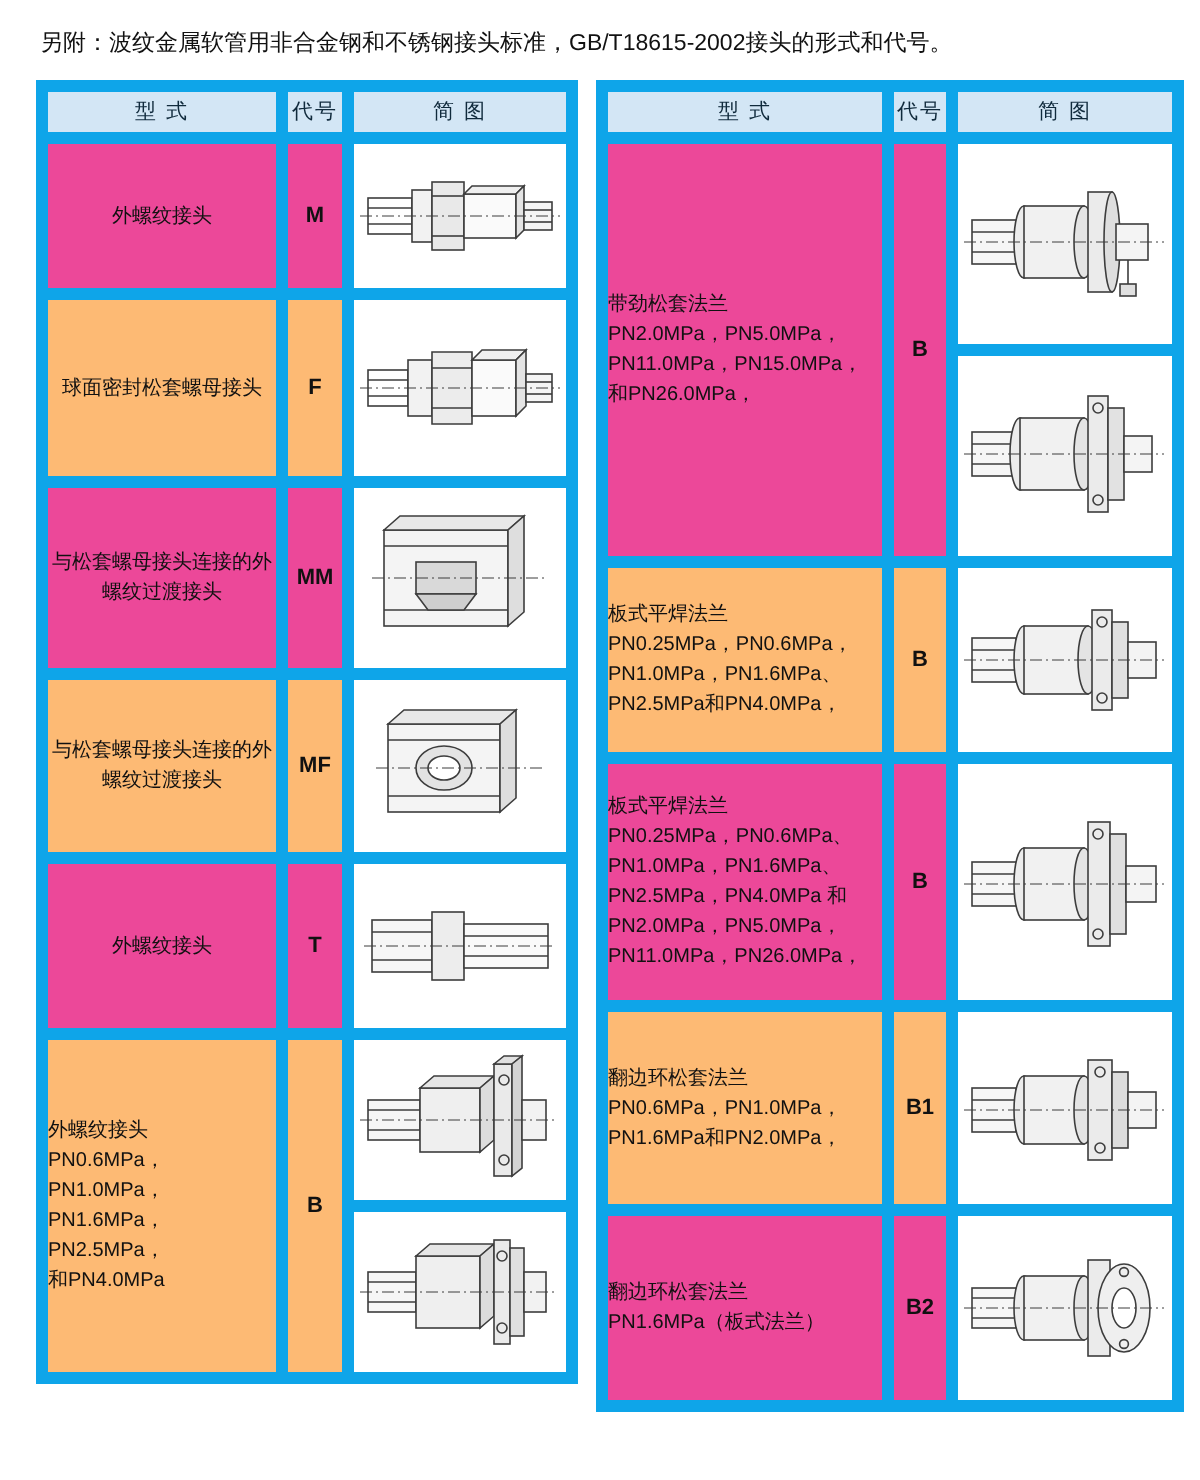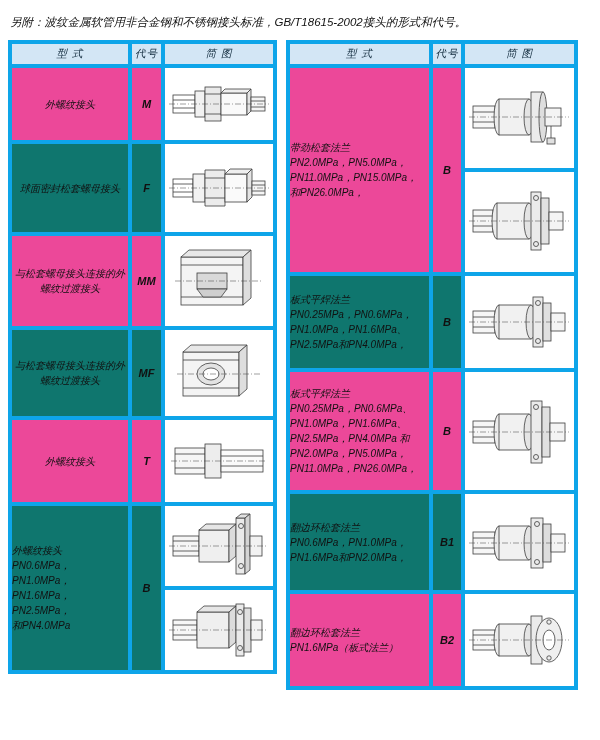--- a/index.html
+++ b/index.html
@@ -13,41 +13,40 @@
     font-family: "Liberation Sans", sans-serif;
     color: #111;
     position: relative;
     overflow: hidden;
   }
   .page {
     position: relative;
     width: 496px;
     height: 740px;
     box-sizing: border-box;
-    padding: 14px 18px 0 8px;
-    font-style: italic;
+    padding: 14px 18px 0 18px;
   }
   .doc-title {
     font-size: 11.5px;
     line-height: 16px;
     color: #111;
     margin: 0 0 10px 2px;
     white-space: nowrap;
   }
   .tables {
     display: flex;
     gap: 0;
     align-items: flex-start;
   }
   table.spec {
     border-collapse: collapse;
     table-layout: fixed;
   }
   table.spec td, table.spec th {
-    border: 4px solid #0ea5e9;
+    border: 6px solid #0ea5e9;
     vertical-align: middle;
     padding: 0;
   }
   .hdr td {
     background: #d3e6f5;
     text-align: center;
     font-size: 10.5px;
     height: 20px;
     font-weight: normal;
     color: #102a3c;
@@ -61,21 +60,21 @@
   }
   .lbl.center {
     text-align: center;
   }
   .code {
     text-align: center;
     font-size: 11px;
     font-weight: bold;
   }
   .cream {
-    background: #0f766e;
+    background: #fdba74;
   }
   .white {
     background: #ec4899;
   }
   .fig {
     background: #ffffff;
     text-align: center;
     position: relative;
   }
   .fig svg {

